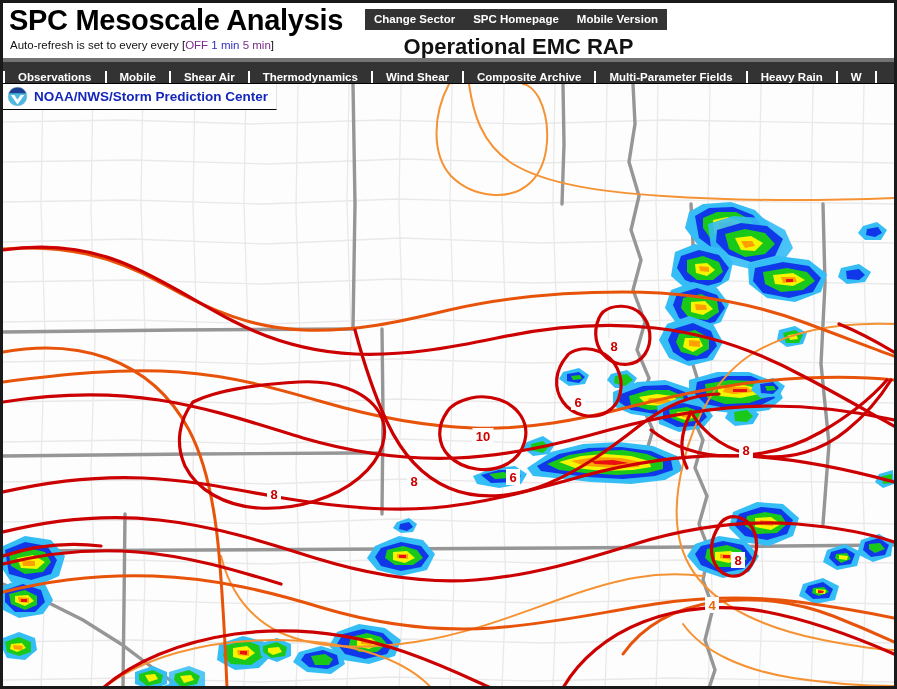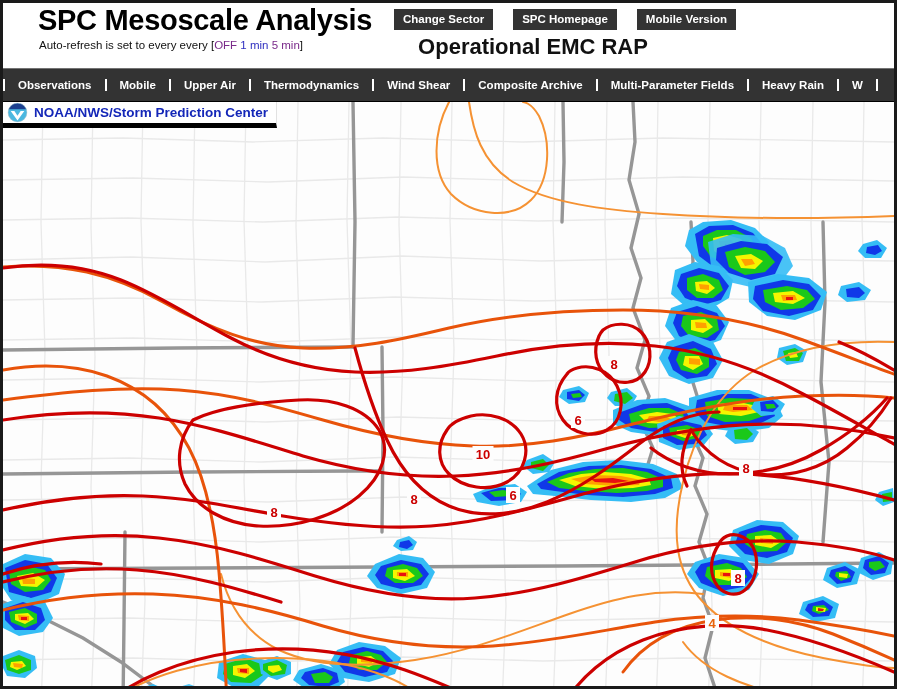--- a/index.html
+++ b/index.html
@@ -13,23 +13,22 @@
     position: relative;
     width: 897px; height: 689px;
     background: #ffffff;
     border: 3px solid #1a1a1a;
     overflow: hidden;
   }
 
   
   #header {
     position: relative;
-    height: 65px;
+    height: 55px;
     background: #ffffff;
-    margin-left: 29px;
   }
   #title-main {
     position: absolute;
     left: 6px; top: 1px;
     font-size: 29px;
     font-weight: bold;
     color: #000000;
     letter-spacing: -0.3px;
     white-space: nowrap;
   }
@@ -43,21 +42,21 @@
   #refresh-line .lnk {
     color: #7a2a8a;
     cursor: pointer;
   }
   #refresh-line .lnk.blue { color: #3030c0; }
 
   #topbtns {
     position: absolute;
     left: 362px; top: 6px;
     display: flex;
-    gap: 20px;
+    gap: 0;
   }
   .topbtn {
     background: #333333;
     color: #ffffff;
     font-size: 11.5px;
     font-weight: bold;
     padding: 4px 9px 5px 9px;
     white-space: nowrap;
     cursor: pointer;
     line-height: 12px;
@@ -69,26 +68,26 @@
     text-align: center;
     padding-left: 140px;
     font-size: 22px;
     font-weight: bold;
     color: #111111;
   }
 
   
   #navbar {
     position: relative;
-    height: 34px;
+    height: 26px;
     background: #333333;
     display: flex;
-    align-items: center;
+    align-items: flex-end;
     overflow: hidden;
-    border-top: 1px solid #737373;
+    border-top: 4px solid #737373;
     border-bottom: 1px solid #000;
   }
   .navtab {
     color: #ffffff;
     font-size: 11.5px;
     font-weight: bold;
     padding: 0 13px;
     display: flex;
     align-items: center;
     white-space: nowrap;
@@ -111,21 +110,21 @@
   #noaa-banner {
     position: absolute;
     left: 0; top: 0;
     height: 26px;
     display: flex;
     align-items: center;
     padding-left: 4px;
     background: #ffffff;
     z-index: 30;
     padding-right: 8px;
-    border-bottom: 5px solid #000000;
+    border-bottom: 1px solid #000000;
     border-right: 1px solid #e2e2e2;
   }
   #noaa-logo { width: 21px; height: 21px; margin-right: 6px; flex: none; }
   #noaa-text {
     font-size: 13.5px;
     font-weight: bold;
     color: #1427b8;
     white-space: nowrap;
   }
 </style>
@@ -144,21 +143,21 @@
       <div class="topbtn">SPC Homepage</div>
       <div class="topbtn">Mobile Version</div>
     </div>
 
     <div id="subtitle">Operational EMC RAP</div>
   </div>
 
   <div id="navbar">
     <div class="navtab">Observations</div>
     <div class="navtab">Mobile</div>
-    <div class="navtab">Upper Air</div>
+    <div class="navtab">Shear Air</div>
     <div class="navtab">Thermodynamics</div>
     <div class="navtab">Wind Shear</div>
     <div class="navtab">Composite Archive</div>
     <div class="navtab">Multi-Parameter Fields</div>
     <div class="navtab">Heavy Rain</div>
     <div class="navtab">W</div>
   </div>
 
   <div id="map-wrap">
 

